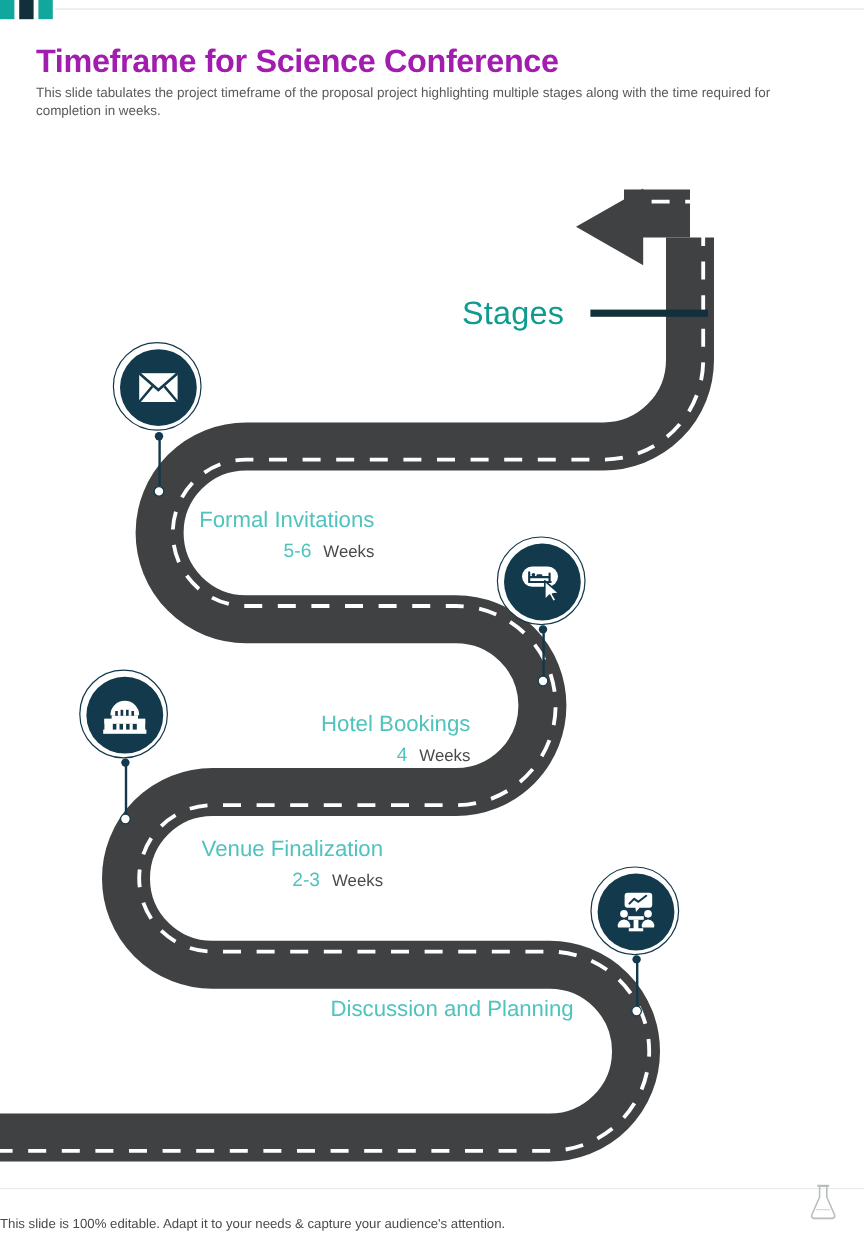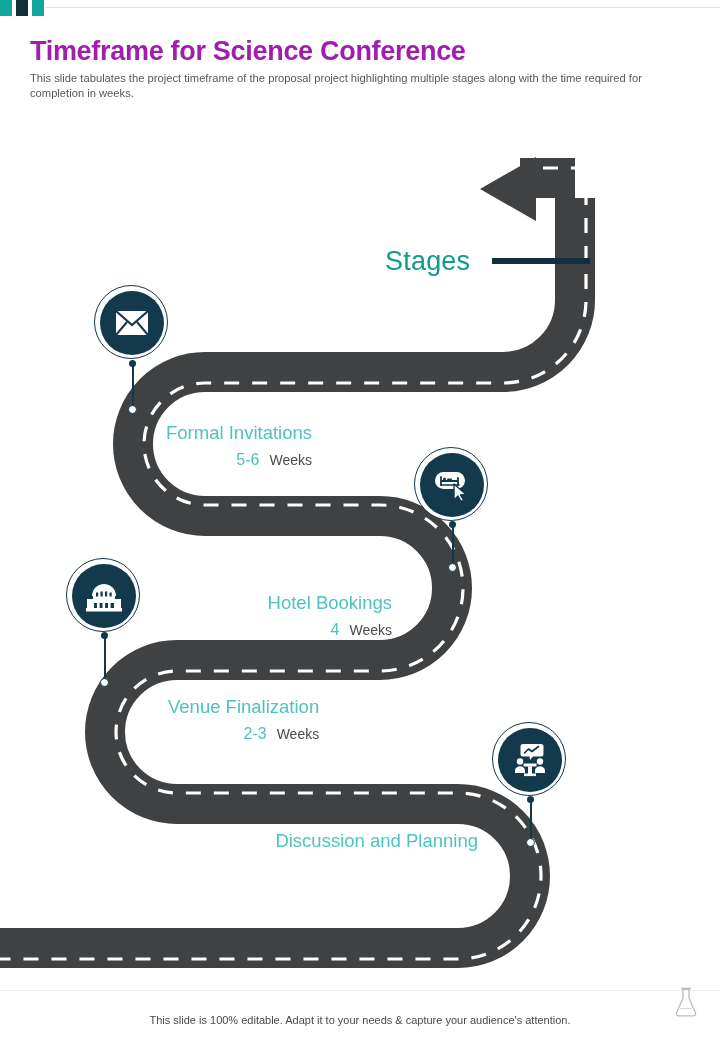--- a/index.html
+++ b/index.html
@@ -190,21 +190,21 @@
   .footer-rule {
     position: absolute;
     left: 0px; top: 990px;
     width: 720px; height: 1px;
     background: #ececec;
   }
   .footer-note {
     position: absolute;
     left: 0; top: 1020px;
     width: 720px;
-    text-align: center;
+    text-align: left;
     font-size: 11px;
     color: #4a4a4a;
     transform: translateY(-50%);
   }
   .footer-flask {
     position: absolute;
     left: 686px; top: 1004px;
     transform: translate(-50%, -50%);
   }
 </style>

